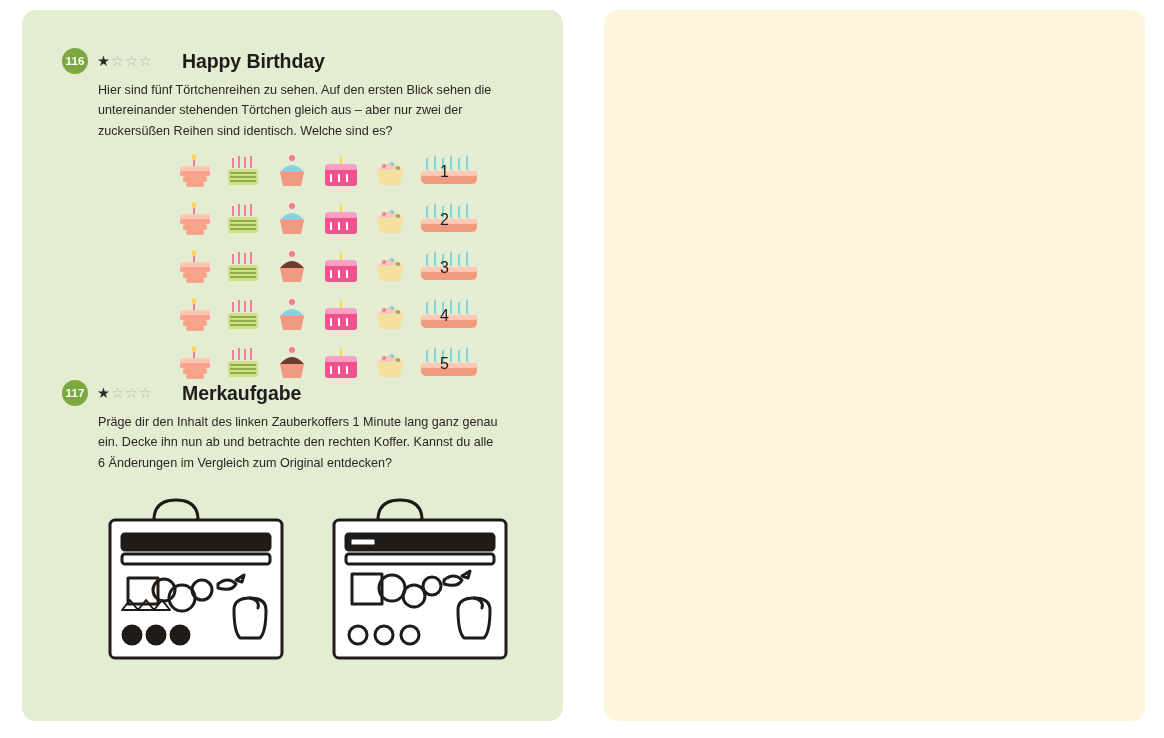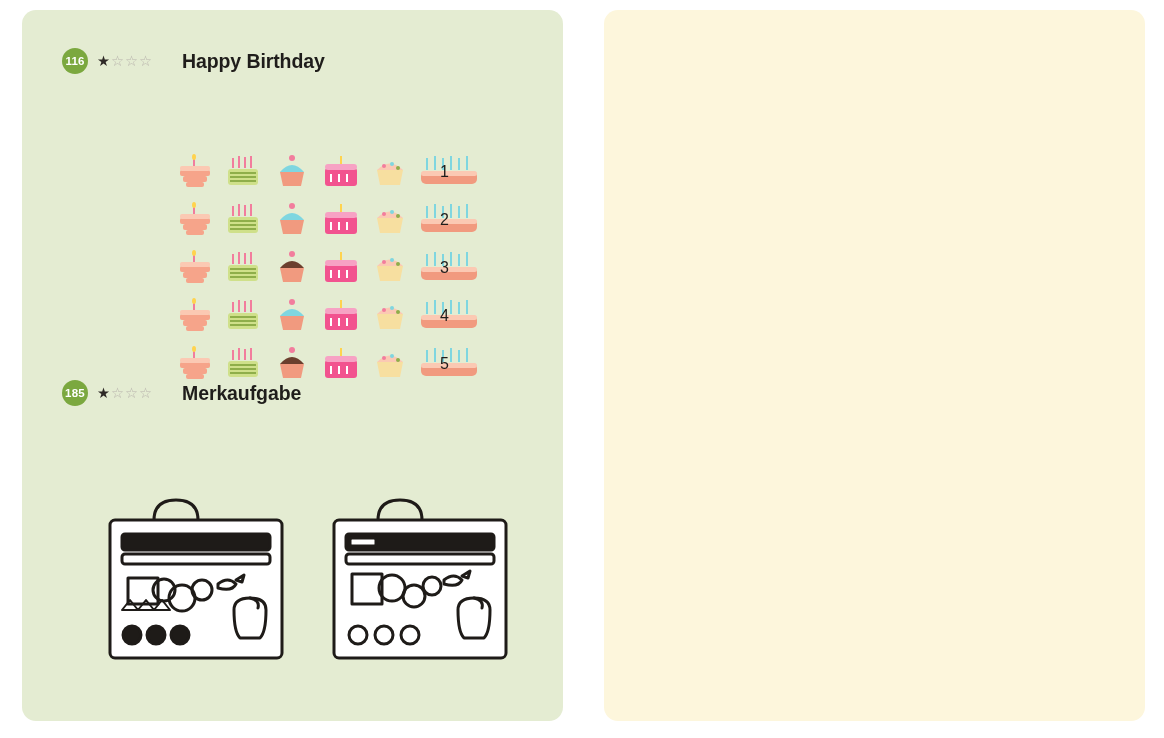--- a/index.html
+++ b/index.html
@@ -112,20 +112,21 @@
   <div class="card-left">
 
     <div class="puzzle-head" id="p116-head">
       <div class="badge green">116</div>
       <div class="stars">
         <span class="star-full">★</span><span class="star-empty">☆</span><span class="star-empty">☆</span><span class="star-empty">☆</span>
       </div>
       <div class="title">Happy Birthday</div>
     </div>
 
+    <div class="body-text" id="p116-text">Hier sind fünf Törtchenreihen zu sehen. Auf den ersten Blick sehen die untereinander stehenden Törtchen gleich aus – aber nur zwei der zuckersüßen Reihen sind identisch. Welche sind es?</div>
 
     <div id="cakes">
 
       <div class="cake-row">
         <div class="item">
           <svg width="46" height="40" viewBox="0 0 46 40">
             <rect x="8" y="18" width="30" height="6" rx="2" fill="#f6a48a"></rect>
             <rect x="11" y="24" width="24" height="6" rx="2" fill="#f6a48a"></rect>
             <rect x="14" y="30" width="18" height="5" rx="2" fill="#f6a48a"></rect>
             <rect x="8" y="14" width="30" height="5" rx="2" fill="#fbc9b3"></rect>
@@ -477,26 +478,27 @@
             </g>
             <rect x="4" y="19" width="56" height="13" rx="5" fill="#f19a7f"></rect>
             <rect x="4" y="19" width="56" height="5" rx="2.5" fill="#fbc9b3"></rect>
           </svg>
         </div>
         <div class="row-num">5</div>
       </div>
     </div>
 
     <div class="puzzle-head" id="p117-head">
-      <div class="badge green">185</div>
+      <div class="badge green">117</div>
       <div class="stars">
         <span class="star-full">★</span><span class="star-empty">☆</span><span class="star-empty">☆</span><span class="star-empty">☆</span>
       </div>
       <div class="title">Merkaufgabe</div>
     </div>
+    <div class="body-text" id="p117-text">Präge dir den Inhalt des linken Zauberkoffers 1 Minute lang ganz genau ein. Decke ihn nun ab und betrachte den rechten Koffer. Kannst du alle 6 Änderungen im Vergleich zum Original entdecken?</div>
 
     <div id="suitcases">
       <svg width="440" height="200" viewBox="0 0 440 200" fill="none" stroke="#1e1b18" stroke-width="3" stroke-linecap="round" stroke-linejoin="round">
 
         <g>
           <path d="M62 40 q0 -20 22 -20 q22 0 22 20" fill="none"></path>
           <rect x="18" y="40" width="172" height="138" rx="5" fill="#ffffff"></rect>
           <rect x="30" y="54" width="148" height="16" rx="3" fill="#1e1b18"></rect>
           <rect x="30" y="74" width="148" height="10" rx="3" fill="#ffffff"></rect>
           <rect x="36" y="98" width="30" height="26" fill="#ffffff"></rect>

